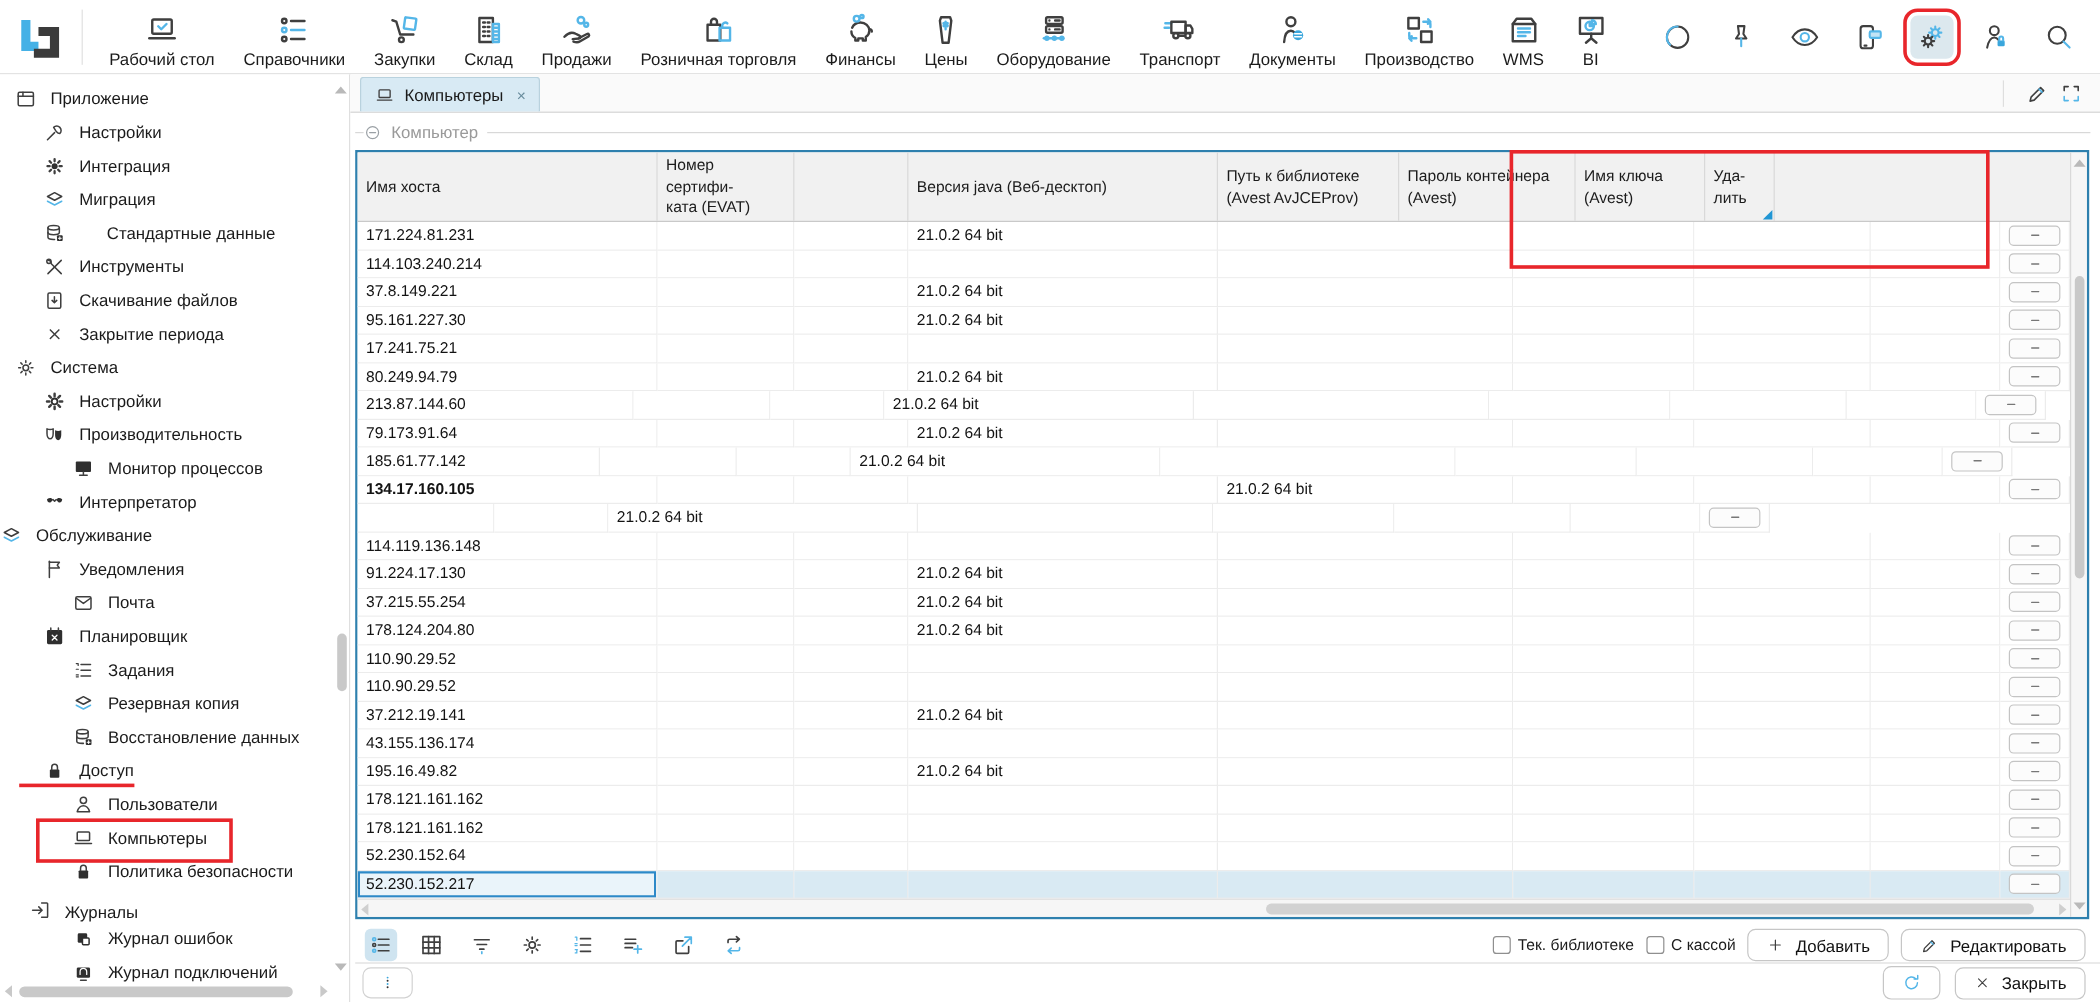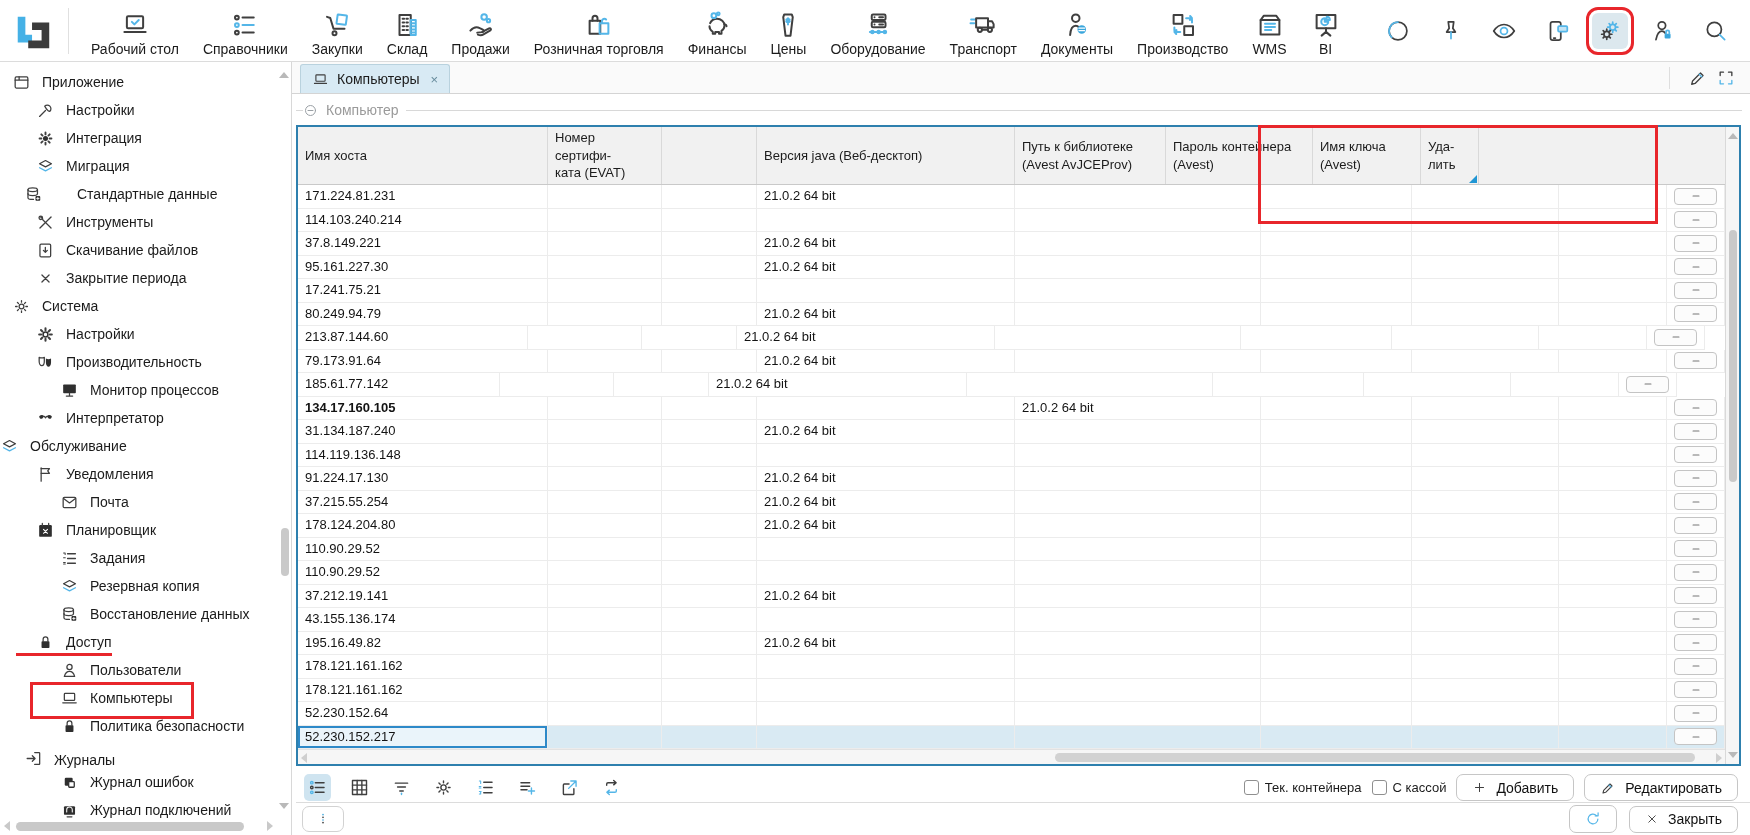--- a/index.html
+++ b/index.html
@@ -317,21 +317,21 @@
             </svg>
             <span>Интеграция</span>
           </div>
           <div class="sb-item" style="padding-left: 36px;">
             <svg width="19" height="19" viewBox="0 0 24 24" fill="none" stroke="#3f3f3f" stroke-width="1.6" stroke-linecap="round" stroke-linejoin="round">
               <path class="acc" d="M4.5 13.5l7.5 4 7.5-4"></path>
               <path d="M12 4.5l7.5 4-7.5 4-7.5-4z"></path>
             </svg>
             <span>Миграция</span>
           </div>
-          <div class="sb-item" style="padding-left: 24px; gap: 34px;">
+          <div class="sb-item" style="padding-left: 36px; gap: 34px;">
             <svg width="19" height="19" viewBox="0 0 24 24" fill="none" stroke="#3f3f3f" stroke-width="1.6" stroke-linecap="round" stroke-linejoin="round">
               <ellipse cx="11" cy="6" rx="6" ry="2.3"></ellipse>
               <path d="M5 6v5c0 1.3 2.7 2.3 6 2.3s6-1 6-2.3V6"></path>
               <path d="M5 11v5c0 1.3 2.7 2.3 6 2.3h1"></path>
               <rect class="dkf" x="14.5" y="14" width="6" height="6" rx="1"></rect>
               <path class="wht" d="M16 17h3M17.5 15.5v3" stroke-width="1.1"></path>
             </svg>
             <span>Стандартные данные</span>
           </div>
           <div class="sb-item" style="padding-left: 36px;">
@@ -735,21 +735,20 @@
                 <div class="tcell" style="width: 108px;"></div>
                 <div class="tcell del-cell" style="width: 58px;">
                   <button class="del-btn">
                     <svg width="14" height="14" viewBox="0 0 24 24" fill="none" stroke="#3f3f3f" stroke-width="1.6" stroke-linecap="round" stroke-linejoin="round">
                       <path d="M7 12h10" stroke-width="2" stroke="#777"></path>
                     </svg>
                   </button>
                 </div>
               </div>
               <div class="trow">
-                <div class="tcell" style="width: 250px;">31.134.187.240</div>
                 <div class="tcell" style="width: 114px;"></div>
                 <div class="tcell" style="width: 95px;"></div>
                 <div class="tcell" style="width: 258px;">21.0.2 64 bit</div>
                 <div class="tcell" style="width: 246px;"></div>
                 <div class="tcell" style="width: 151px;"></div>
                 <div class="tcell" style="width: 147px;"></div>
                 <div class="tcell" style="width: 108px;"></div>
                 <div class="tcell del-cell" style="width: 58px;">
                   <button class="del-btn">
                     <svg width="14" height="14" viewBox="0 0 24 24" fill="none" stroke="#3f3f3f" stroke-width="1.6" stroke-linecap="round" stroke-linejoin="round">
@@ -1043,21 +1042,21 @@
             <button class="bt-icon">
               <svg width="21" height="21" viewBox="0 0 24 24" fill="none" stroke="#3f3f3f" stroke-width="1.6" stroke-linecap="round" stroke-linejoin="round">
                 <path d="M6.5 9.5V8a1.5 1.5 0 011.5-1.5h9M14.5 4l2.8 2.5L14.5 9"></path>
                 <path class="acc" d="M17.5 14.5V16a1.5 1.5 0 01-1.5 1.5H7M9.5 20l-2.8-2.5L9.5 15"></path>
               </svg>
             </button>
           </span>
         <div class="bt-right">
           <div class="cb-wrap">
             <span class="cb"></span>
-            <span class="cb-label">Тек. контейнера</span>
+            <span class="cb-label">Тек. библиотеке</span>
           </div>
           <div class="cb-wrap">
             <span class="cb"></span>
             <span class="cb-label">С кассой</span>
           </div>
           <button class="btn">
             <span id="plus-slot">
                 <svg width="15" height="15" viewBox="0 0 24 24" fill="none" stroke="#3f3f3f" stroke-width="1.6" stroke-linecap="round" stroke-linejoin="round">
                   <path d="M12 5.5v13M5.5 12h13"></path>
                 </svg>

